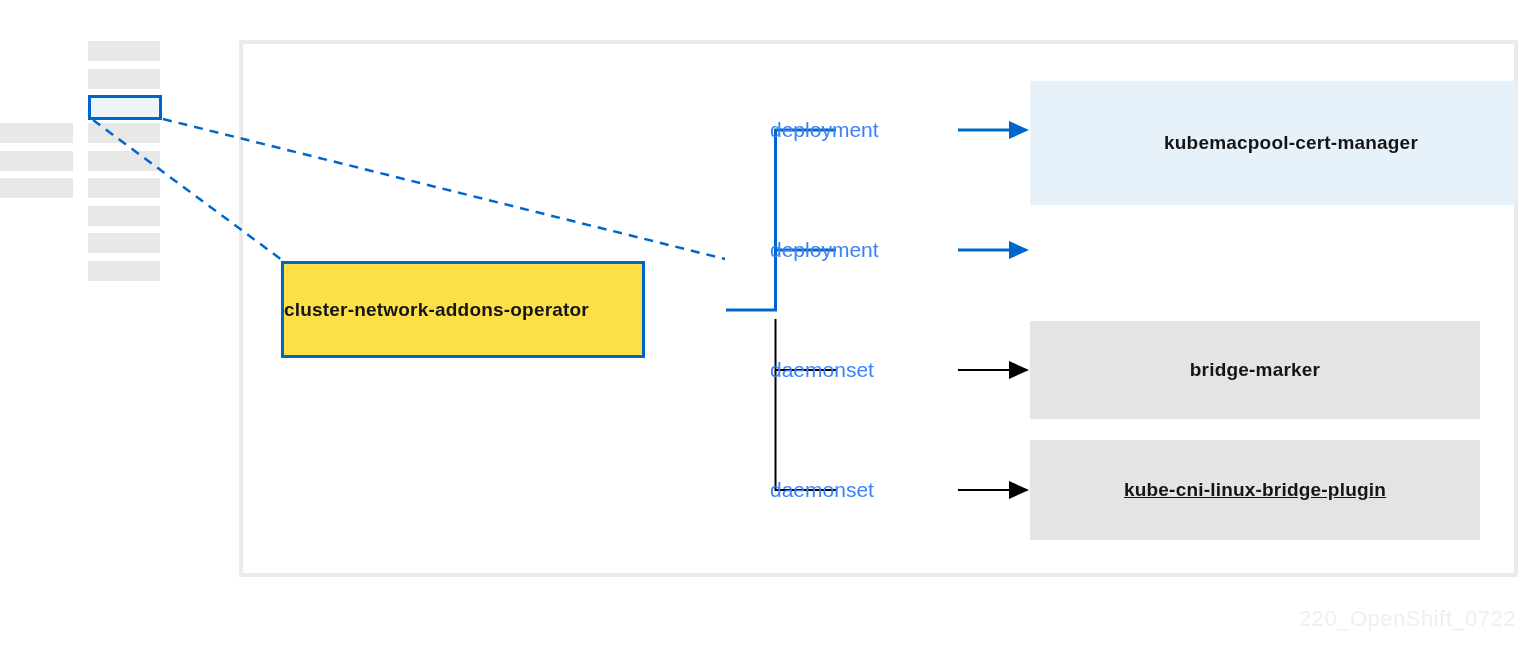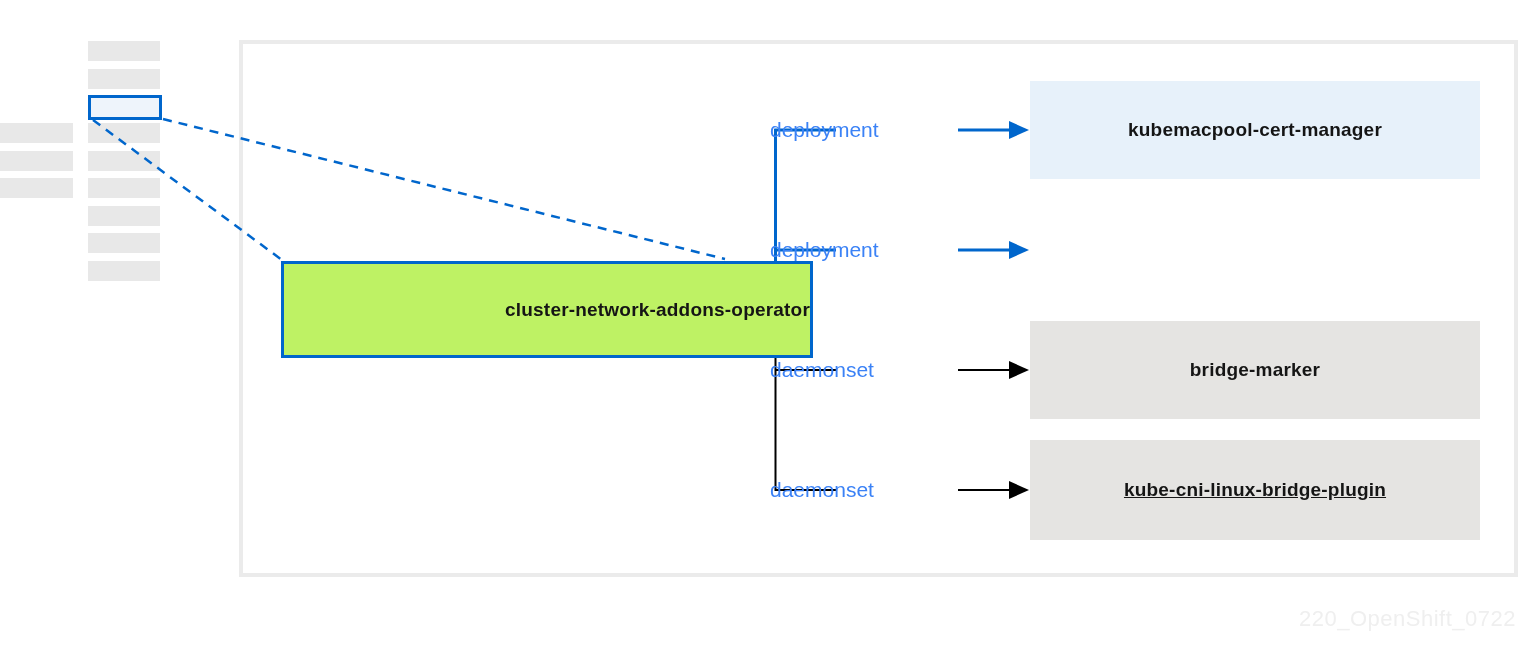--- a/index.html
+++ b/index.html
@@ -39,25 +39,25 @@
   }
   svg.connectors {
     position: absolute;
     left: 0; top: 0;
     width: 1520px; height: 660px;
     pointer-events: none;
   }
   .operator-box {
     position: absolute;
     left: 281px; top: 261px;
-    width: 532px; height: 97px;
-    background: #bef264;
+    width: 364px; height: 97px;
+    background: #fde047;
     border: 3px solid #0066cc;
     box-sizing: border-box;
-    display: flex; align-items: center; justify-content: flex-end;
+    display: flex; align-items: center; justify-content: flex-start;
     font-size: 19px; font-weight: 600;
     letter-spacing: 0.2px;
   }
   .branch-label {
     position: absolute;
     left: 770px; width: 250px;
     height: 26px; line-height: 26px;
     text-align: left;
     font-size: 21px; font-weight: 400;
     color: #3b82f6;
@@ -125,19 +125,19 @@
 
   <div class="operator-box">
     <span>cluster-network-addons-operator</span>
   </div>
 
   <div class="branch-label" style="top:117px;">deployment</div>
   <div class="branch-label" style="top:237px;">deployment</div>
   <div class="branch-label" style="top:357px;">daemonset</div>
   <div class="branch-label" style="top:477px;">daemonset</div>
 
-  <div class="target-box fill-blue" style="top:81px;  height:98px;">kubemacpool-cert-manager</div>
+  <div class="target-box fill-blue" style="top:81px;  height:124px;padding-left:36px;">kubemacpool-cert-manager</div>
   <div class="target-box fill-gray" style="top:321px; height:98px;">bridge-marker</div>
   <div class="target-box fill-gray" style="top:440px; height:100px;text-decoration:underline;">kube-cni-linux-bridge-plugin</div>
 
   <div class="watermark">220_OpenShift_0722</div>
 
 </div>
 
 </body></html>

